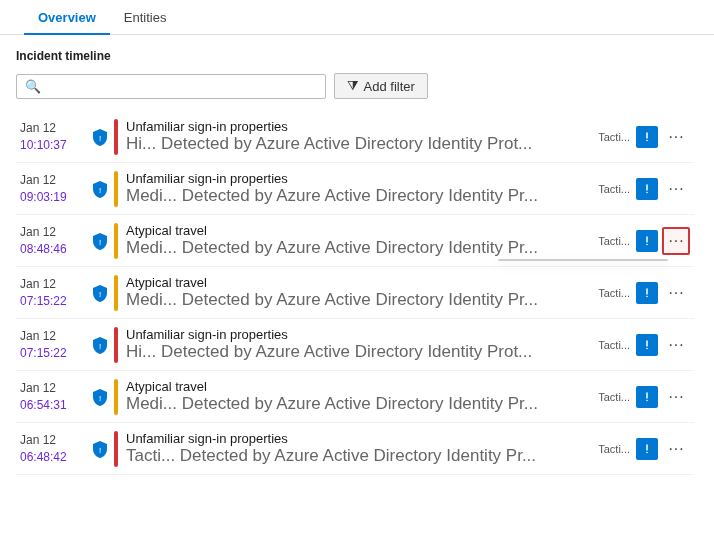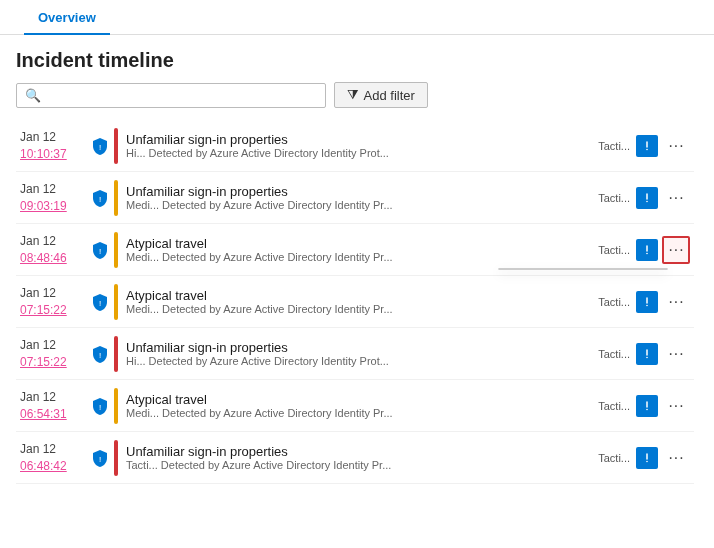--- a/index.html
+++ b/index.html
@@ -34,21 +34,21 @@
       font-weight: 600;
     }
 
     
     .content {
       padding: 14px 16px 0;
     }
 
     .section-title {
       font-weight: 600;
-      font-size: 20px;
+      font-size: 12px;
       margin-bottom: 10px;
       color: #222;
     }
 
     
     .search-bar {
       display: flex;
       align-items: center;
       gap: 8px;
       margin-bottom: 12px;
@@ -114,21 +114,21 @@
     }
 
     .time-col {
       width: 66px;
       flex-shrink: 0;
       font-size: 12px;
       color: #444;
       line-height: 1.4;
     }
     .time-date { font-weight: 500; }
-    .time-clock { color: #ec4899; text-decoration: underline; }
+    .time-clock { color: #6d28d9; }
 
     .shield-icon {
       width: 20px;
       flex-shrink: 0;
       display: flex;
       align-items: center;
       justify-content: center;
       margin: 0 4px;
     }
 
@@ -148,21 +148,21 @@
     }
     .info-title {
       font-weight: 400;
       font-size: 13px;
       color: #1a1a1a;
       white-space: nowrap;
       overflow: hidden;
       text-overflow: ellipsis;
     }
     .info-sub {
-      font-size: 11px;
+      font-size: 17px;
       color: #666;
       white-space: nowrap;
       overflow: hidden;
       text-overflow: ellipsis;
     }
 
     .tactic-badge {
       font-size: 11px;
       color: #555;
       white-space: nowrap;
@@ -234,20 +234,21 @@
       justify-content: center;
       color: #555;
       font-size: 14px;
     }
   </style>
 </head>
 <body>
 
 <div class="tabs">
   <div class="tab active">Overview</div>
+  <div class="tab">Entities</div>
 </div>
 
 <div class="content">
   <div class="section-title">Incident timeline</div>
 
   <div class="search-bar">
     <div class="search-input-wrap">
       <span class="search-icon-svg">🔍</span>
     </div>
     <button class="add-filter-btn">

